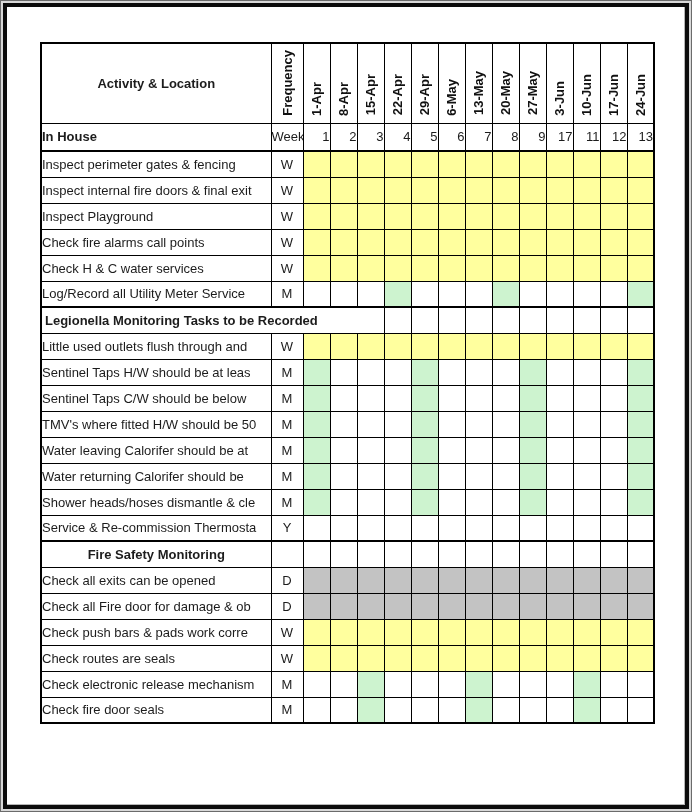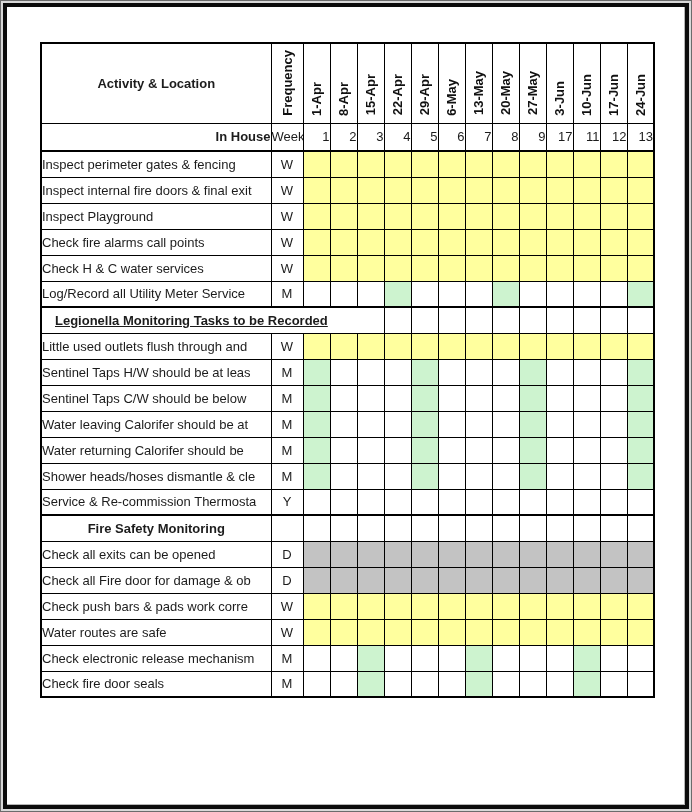--- a/index.html
+++ b/index.html
@@ -66,21 +66,21 @@
     writing-mode:vertical-rl;
     transform:rotate(180deg);
     font-weight:bold;
     font-size:13px;
     padding:4px 0 5px 0;
     white-space:nowrap;
     color:#111;
   }
   .inhouse{
     font-weight:bold;
-    text-align:right;
+    text-align:left;
     vertical-align:middle;
     font-size:13.5px;
     color:#111;
   }
   .weeklbl{
     text-align:center;
     vertical-align:middle;
     white-space:nowrap;
   }
   .wknum{
@@ -102,23 +102,22 @@
   .wk{}
   .section-row td{border-top:2px solid #000;}
   .section-label{
     font-weight:bold;
     font-size:13.5px;
     vertical-align:middle;
     white-space:nowrap;
     color:#111;
   }
   .section-label.underline{
-    text-decoration:underline;
     text-align:left;
-    padding-left:13px;
+    padding-left:3px;
   }
   .section-label.center{
     text-align:center;
   }
 </style>
 </head>
 <body>
 
 <div class="frame-outer">
   <div class="frame-black">
@@ -339,20 +338,37 @@
               <td class="wk"></td>
               <td class="wk"></td>
               <td class="wk"></td>
               <td class="wk" style="background: rgb(205, 243, 207);"></td>
               <td class="wk"></td>
               <td class="wk"></td>
               <td class="wk"></td>
               <td class="wk" style="background: rgb(205, 243, 207);"></td>
             </tr>
             <tr>
+              <td class="task-label">TMV's where fitted H/W should be 50</td>
+              <td class="freq">M</td>
+              <td class="wk" style="background: rgb(205, 243, 207);"></td>
+              <td class="wk"></td>
+              <td class="wk"></td>
+              <td class="wk"></td>
+              <td class="wk" style="background: rgb(205, 243, 207);"></td>
+              <td class="wk"></td>
+              <td class="wk"></td>
+              <td class="wk"></td>
+              <td class="wk" style="background: rgb(205, 243, 207);"></td>
+              <td class="wk"></td>
+              <td class="wk"></td>
+              <td class="wk"></td>
+              <td class="wk" style="background: rgb(205, 243, 207);"></td>
+            </tr>
+            <tr>
               <td class="task-label">Water leaving Calorifer should be at</td>
               <td class="freq">M</td>
               <td class="wk" style="background: rgb(205, 243, 207);"></td>
               <td class="wk"></td>
               <td class="wk"></td>
               <td class="wk"></td>
               <td class="wk" style="background: rgb(205, 243, 207);"></td>
               <td class="wk"></td>
               <td class="wk"></td>
               <td class="wk"></td>
@@ -475,21 +491,21 @@
               <td class="wk" style="background: rgb(255, 255, 158);"></td>
               <td class="wk" style="background: rgb(255, 255, 158);"></td>
               <td class="wk" style="background: rgb(255, 255, 158);"></td>
               <td class="wk" style="background: rgb(255, 255, 158);"></td>
               <td class="wk" style="background: rgb(255, 255, 158);"></td>
               <td class="wk" style="background: rgb(255, 255, 158);"></td>
               <td class="wk" style="background: rgb(255, 255, 158);"></td>
               <td class="wk" style="background: rgb(255, 255, 158);"></td>
             </tr>
             <tr>
-              <td class="task-label">Water routes are safe</td>
+              <td class="task-label">Check routes are seals</td>
               <td class="freq">W</td>
               <td class="wk" style="background: rgb(255, 255, 158);"></td>
               <td class="wk" style="background: rgb(255, 255, 158);"></td>
               <td class="wk" style="background: rgb(255, 255, 158);"></td>
               <td class="wk" style="background: rgb(255, 255, 158);"></td>
               <td class="wk" style="background: rgb(255, 255, 158);"></td>
               <td class="wk" style="background: rgb(255, 255, 158);"></td>
               <td class="wk" style="background: rgb(255, 255, 158);"></td>
               <td class="wk" style="background: rgb(255, 255, 158);"></td>
               <td class="wk" style="background: rgb(255, 255, 158);"></td>

